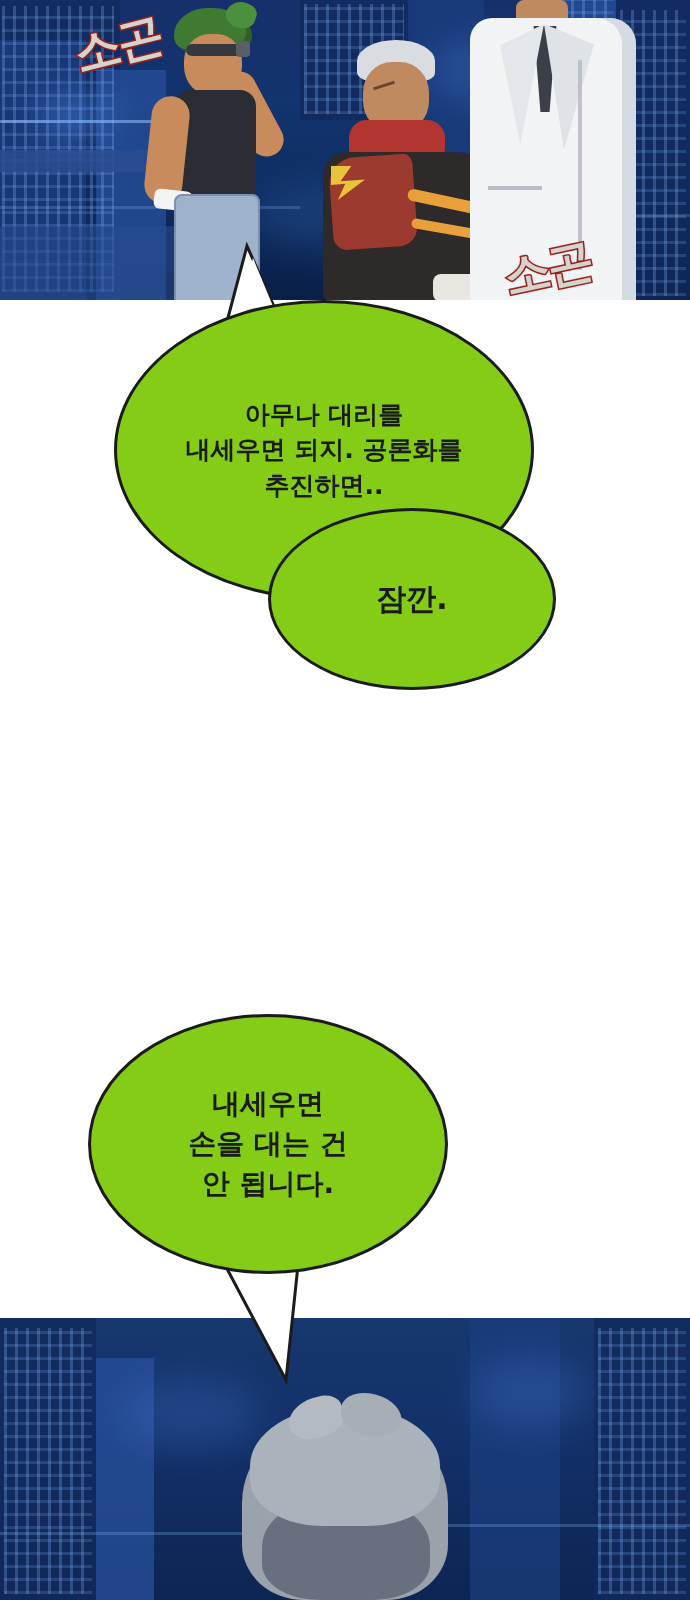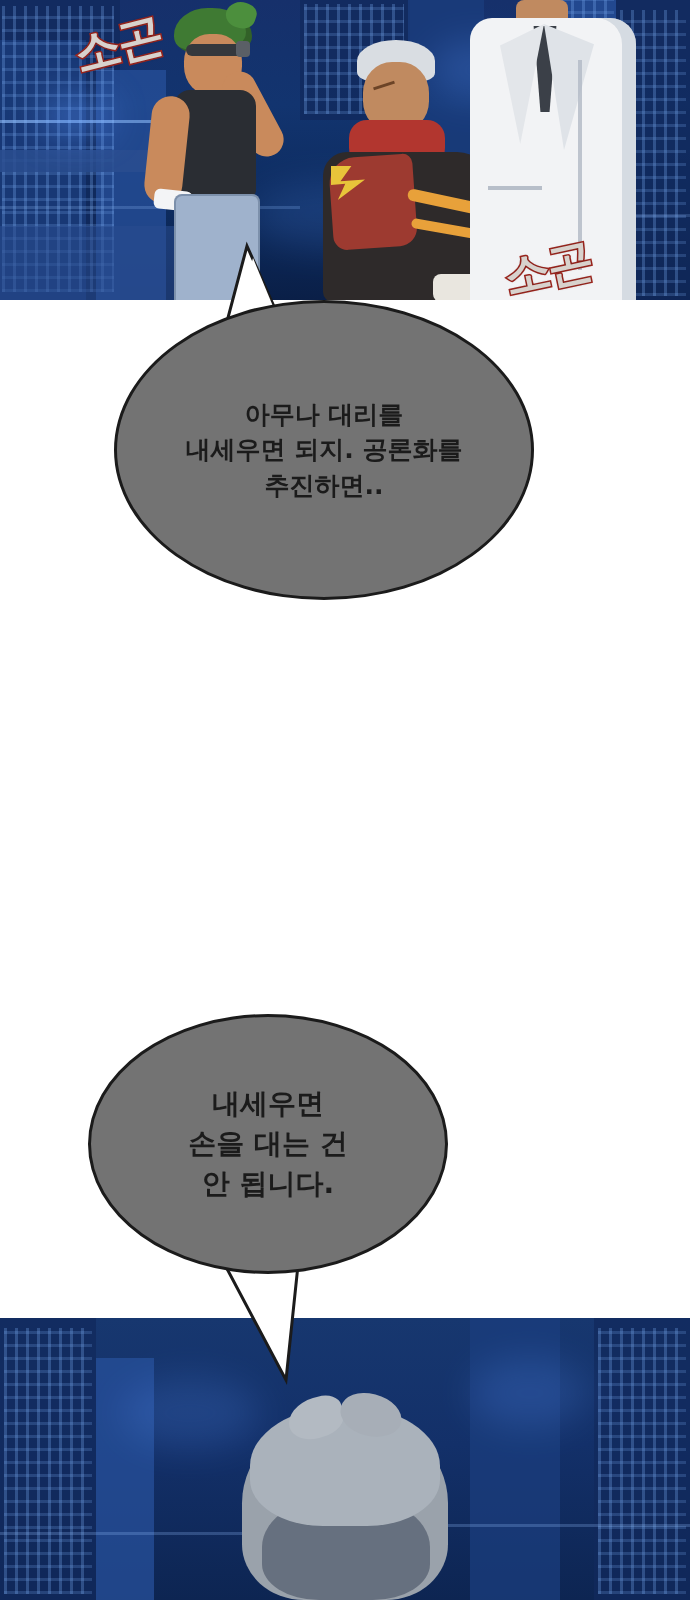--- a/index.html
+++ b/index.html
@@ -214,21 +214,21 @@
   .gutter {
     position: absolute;
     left: 0; top: 300px;
     width: 690px; height: 1018px;
     background: #ffffff;
   }
 
   
   .balloon {
     position: absolute;
-    background: #737373;
+    background: #84cc16;
     border: 3px solid #1b1b1b;
     border-radius: 50%;
     display: flex;
     align-items: center;
     justify-content: center;
     text-align: center;
     box-sizing: border-box;
     z-index: 5;
   }
   .balloon .txt {
@@ -400,20 +400,23 @@
     <polygon points="286,1380 216,1248 300,1246" fill="#ffffff" stroke="#1b1b1b" stroke-width="3"></polygon>
     <polygon points="283,1368 228,1250 294,1250" fill="#ffffff"></polygon>
   </svg>
 
   <div class="balloon" id="balloon-1">
     <div class="txt">아무나 대리를
 내세우면 되지. 공론화를
 추진하면..</div>
   </div>
 
+  <div class="balloon" id="balloon-2">
+    <div class="txt">잠깐.</div>
+  </div>
 
   <div class="balloon" id="balloon-3">
     <div class="txt">내세우면
 손을 대는 건
 안 됩니다.</div>
   </div>
 
 </div>
 
 </body></html>

